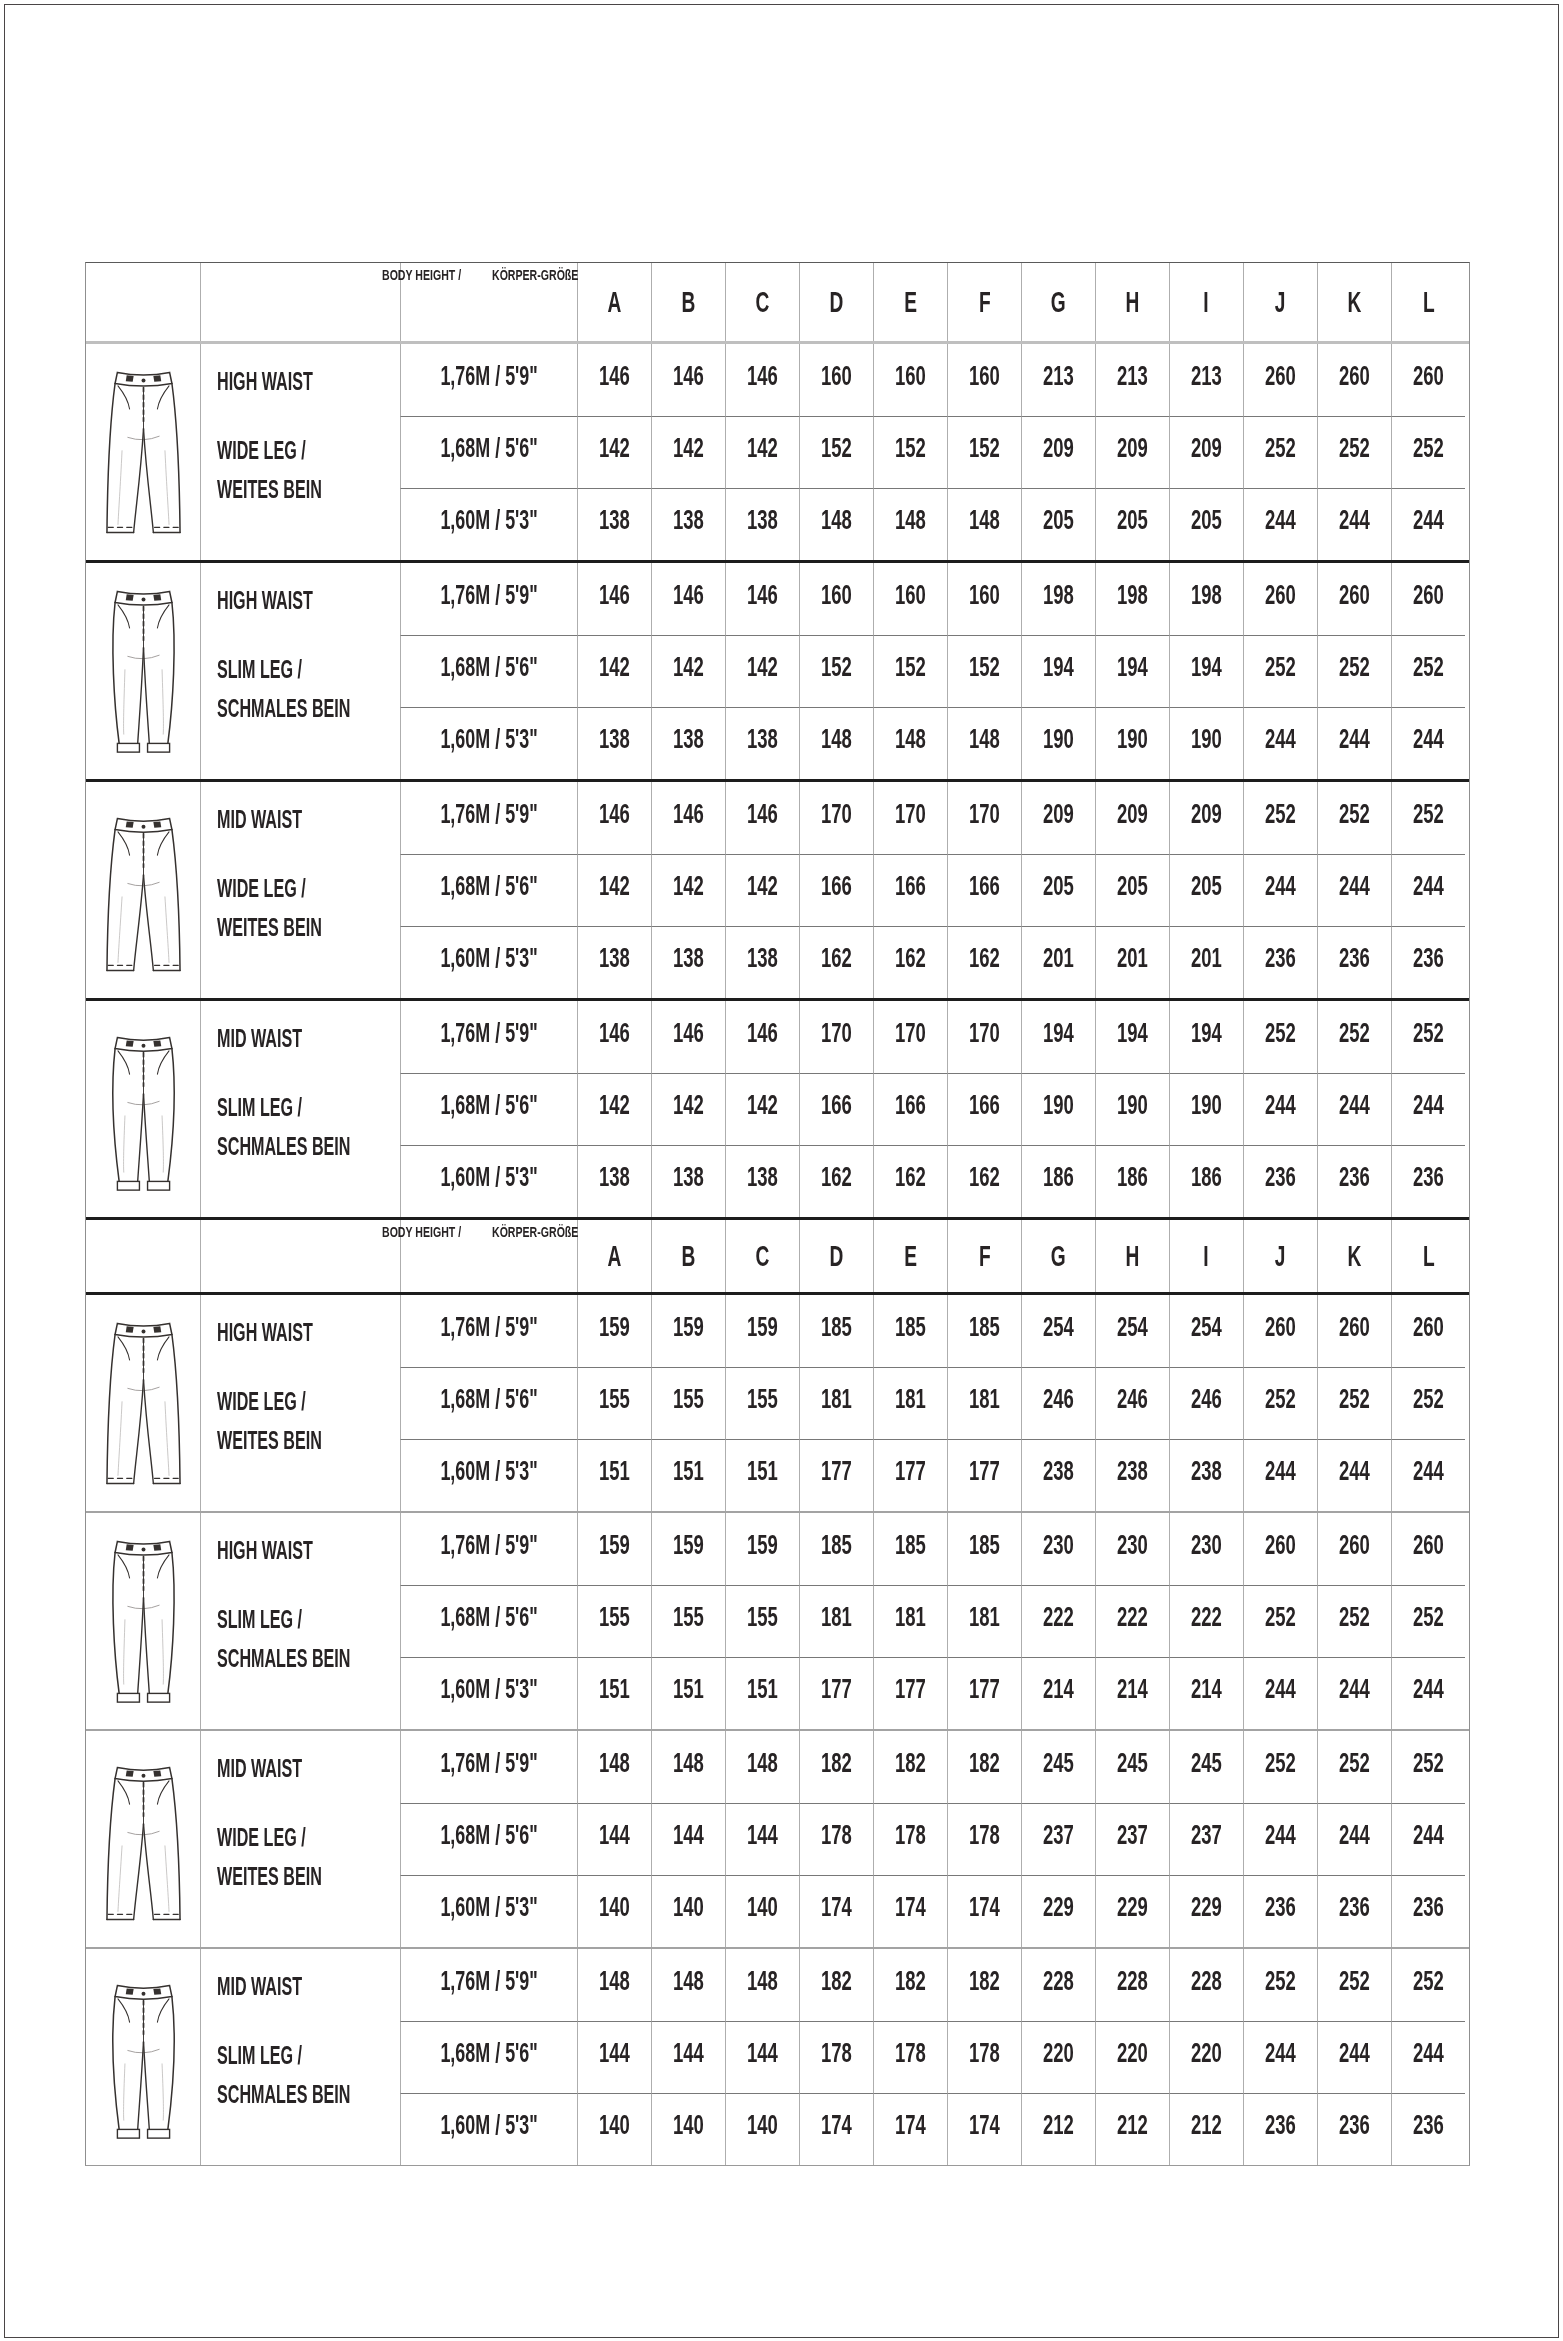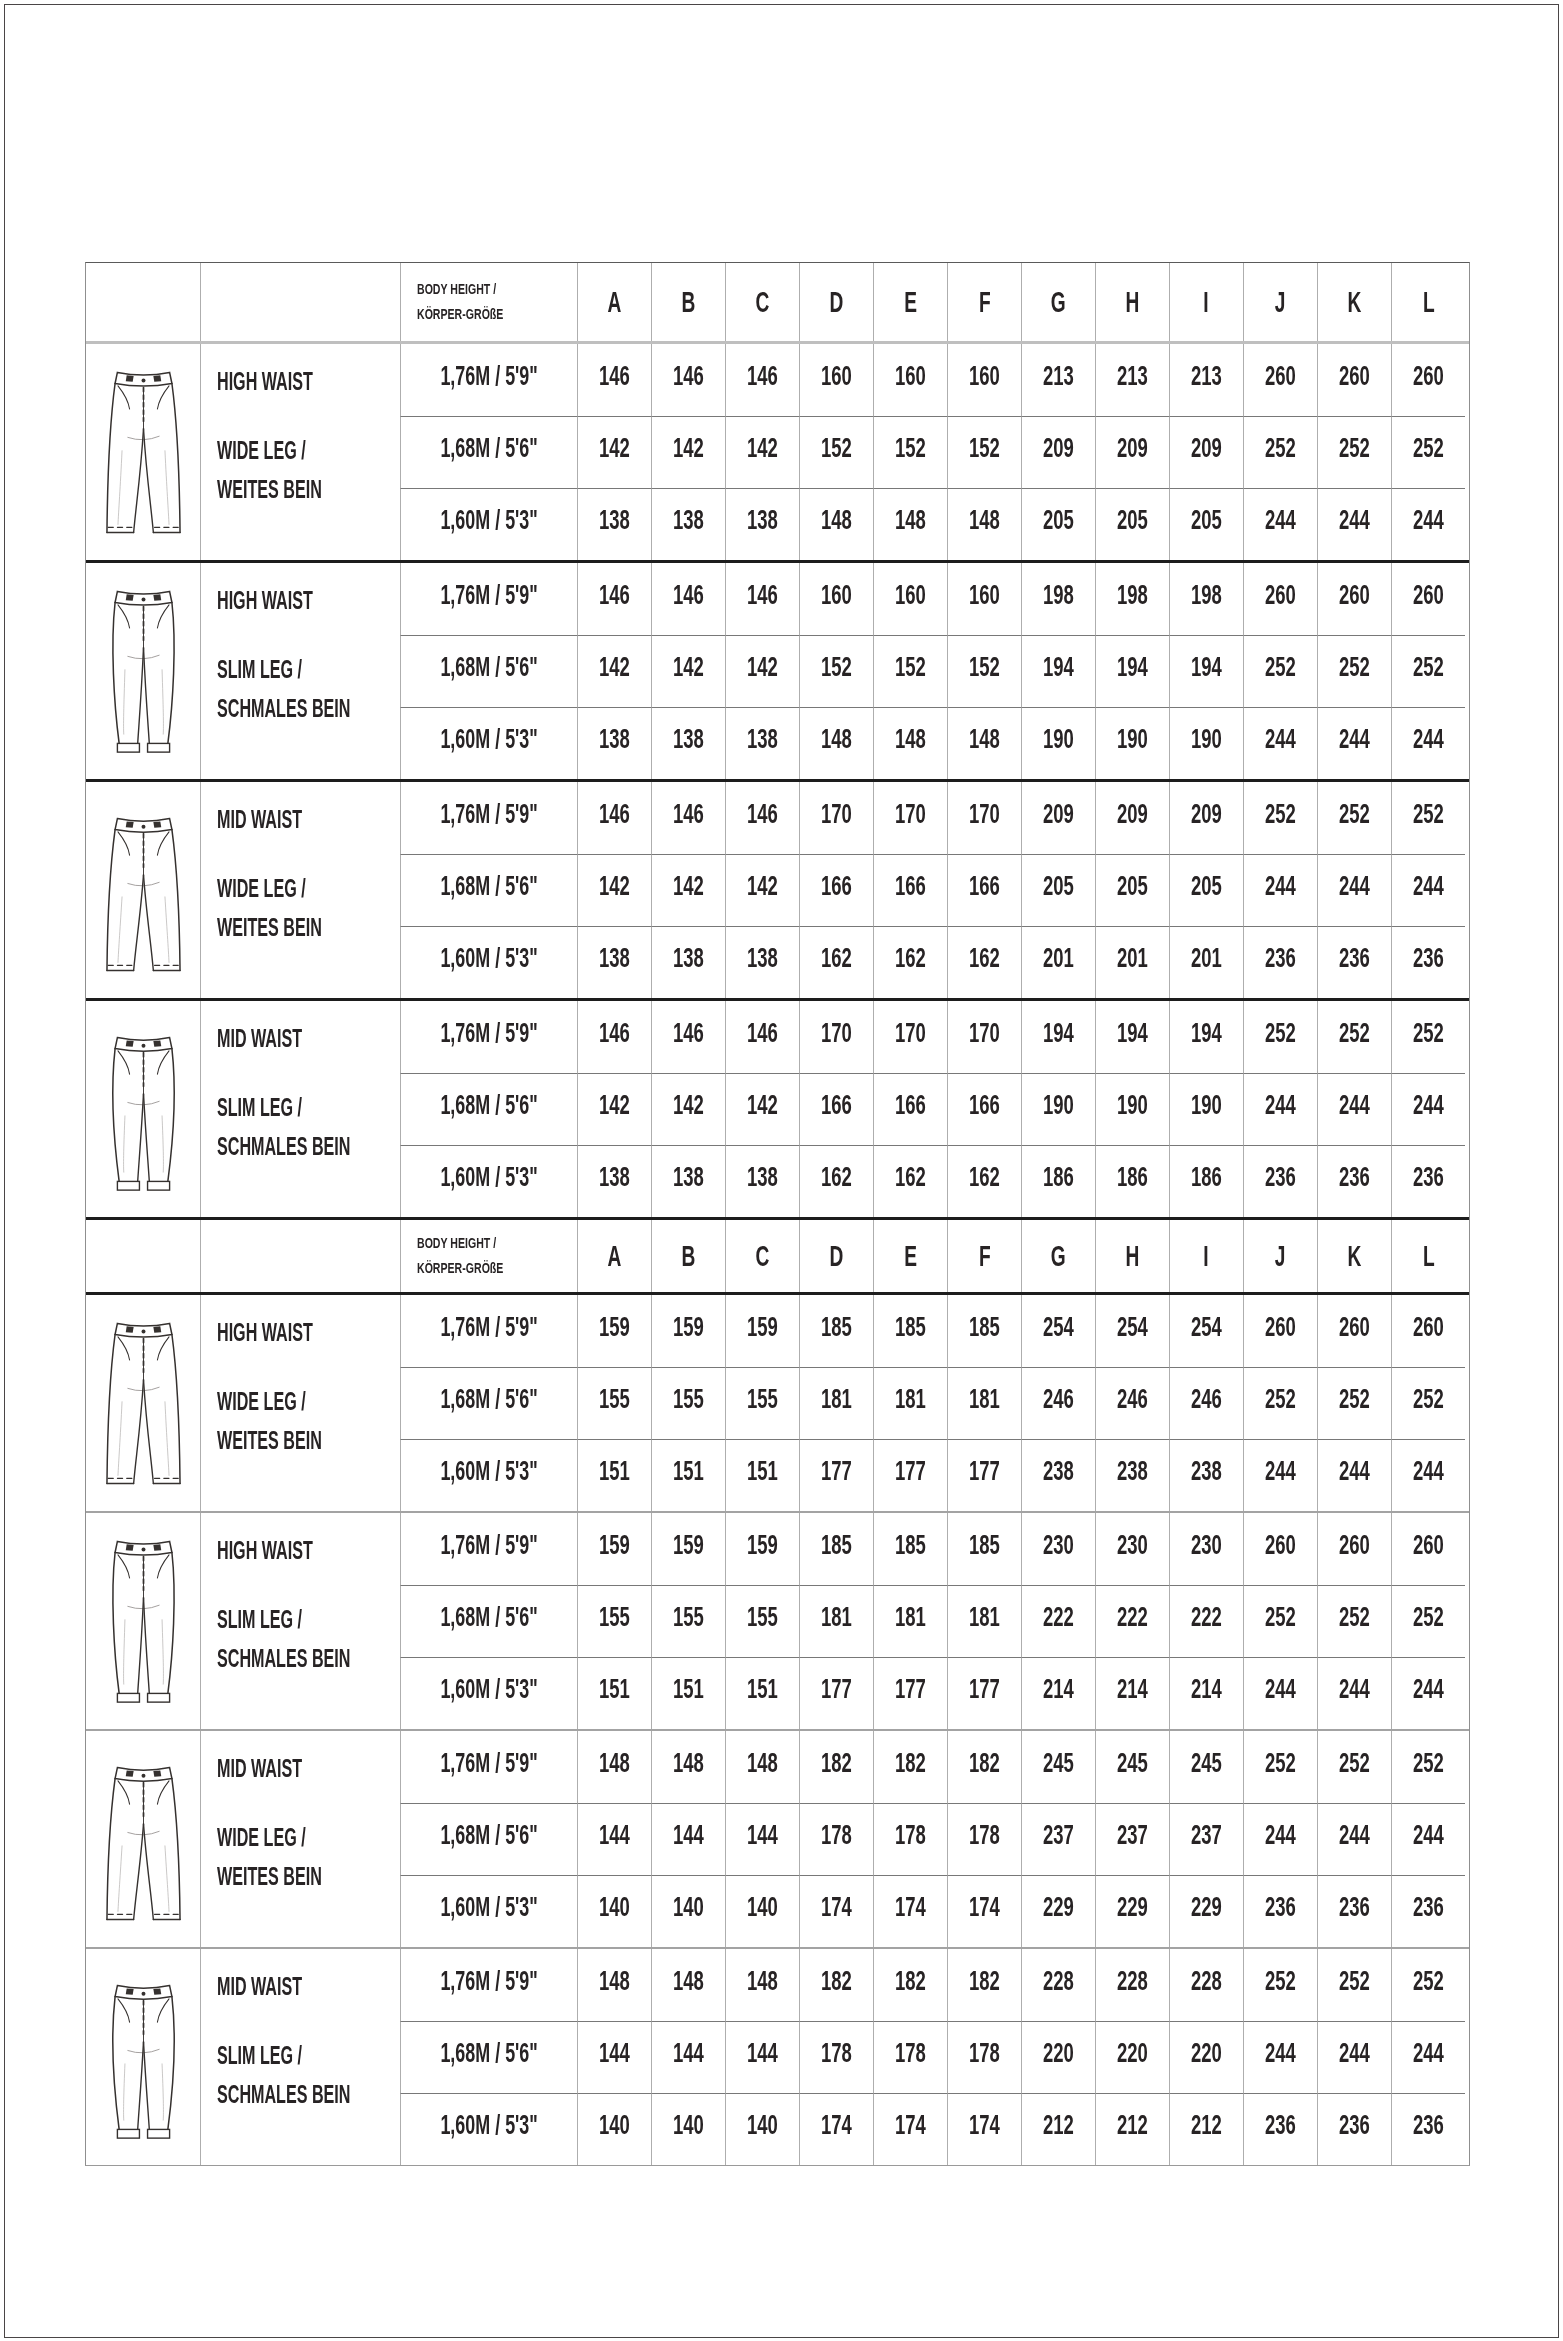--- a/index.html
+++ b/index.html
@@ -38,21 +38,21 @@
   .hdr .cell { height:auto; }
 
   .block { grid-template-rows:repeat(3,72px); border-bottom:3.1px solid #1d1d1d; }
   .block.gray-sep { border-bottom:2.4px solid #a3a3a3; }
   .block.last { border-bottom:none; }
 
   .cell { border-left:1.2px solid #aeaeae; display:flex; align-items:center; justify-content:center; min-width:0; }
   .cell.first { border-left:none; }
   .rt { border-top:1.2px solid #787878; }
 
-  .bh-cell { flex-direction:column; align-items:flex-start; justify-content:center; padding-left:16px; }
+  .bh-cell { flex-direction:row; align-items:flex-start; justify-content:center; padding-left:16px; }
   .t-bh { font-size:14.7px; line-height:1.7; }
 
   .t-letter { font-size:29px; }
   .t-num, .t-height { font-size:28px; }
   .num-cell, .h-cell { padding-bottom:8.6px; }
 
   .style-cell { position:relative; align-items:flex-start; justify-content:flex-start; }
   .t-style { font-size:26px; line-height:1.5; }
   .waist { position:absolute; top:18.4px; left:16px; }
   .leg   { position:absolute; top:87px; left:16px; }

